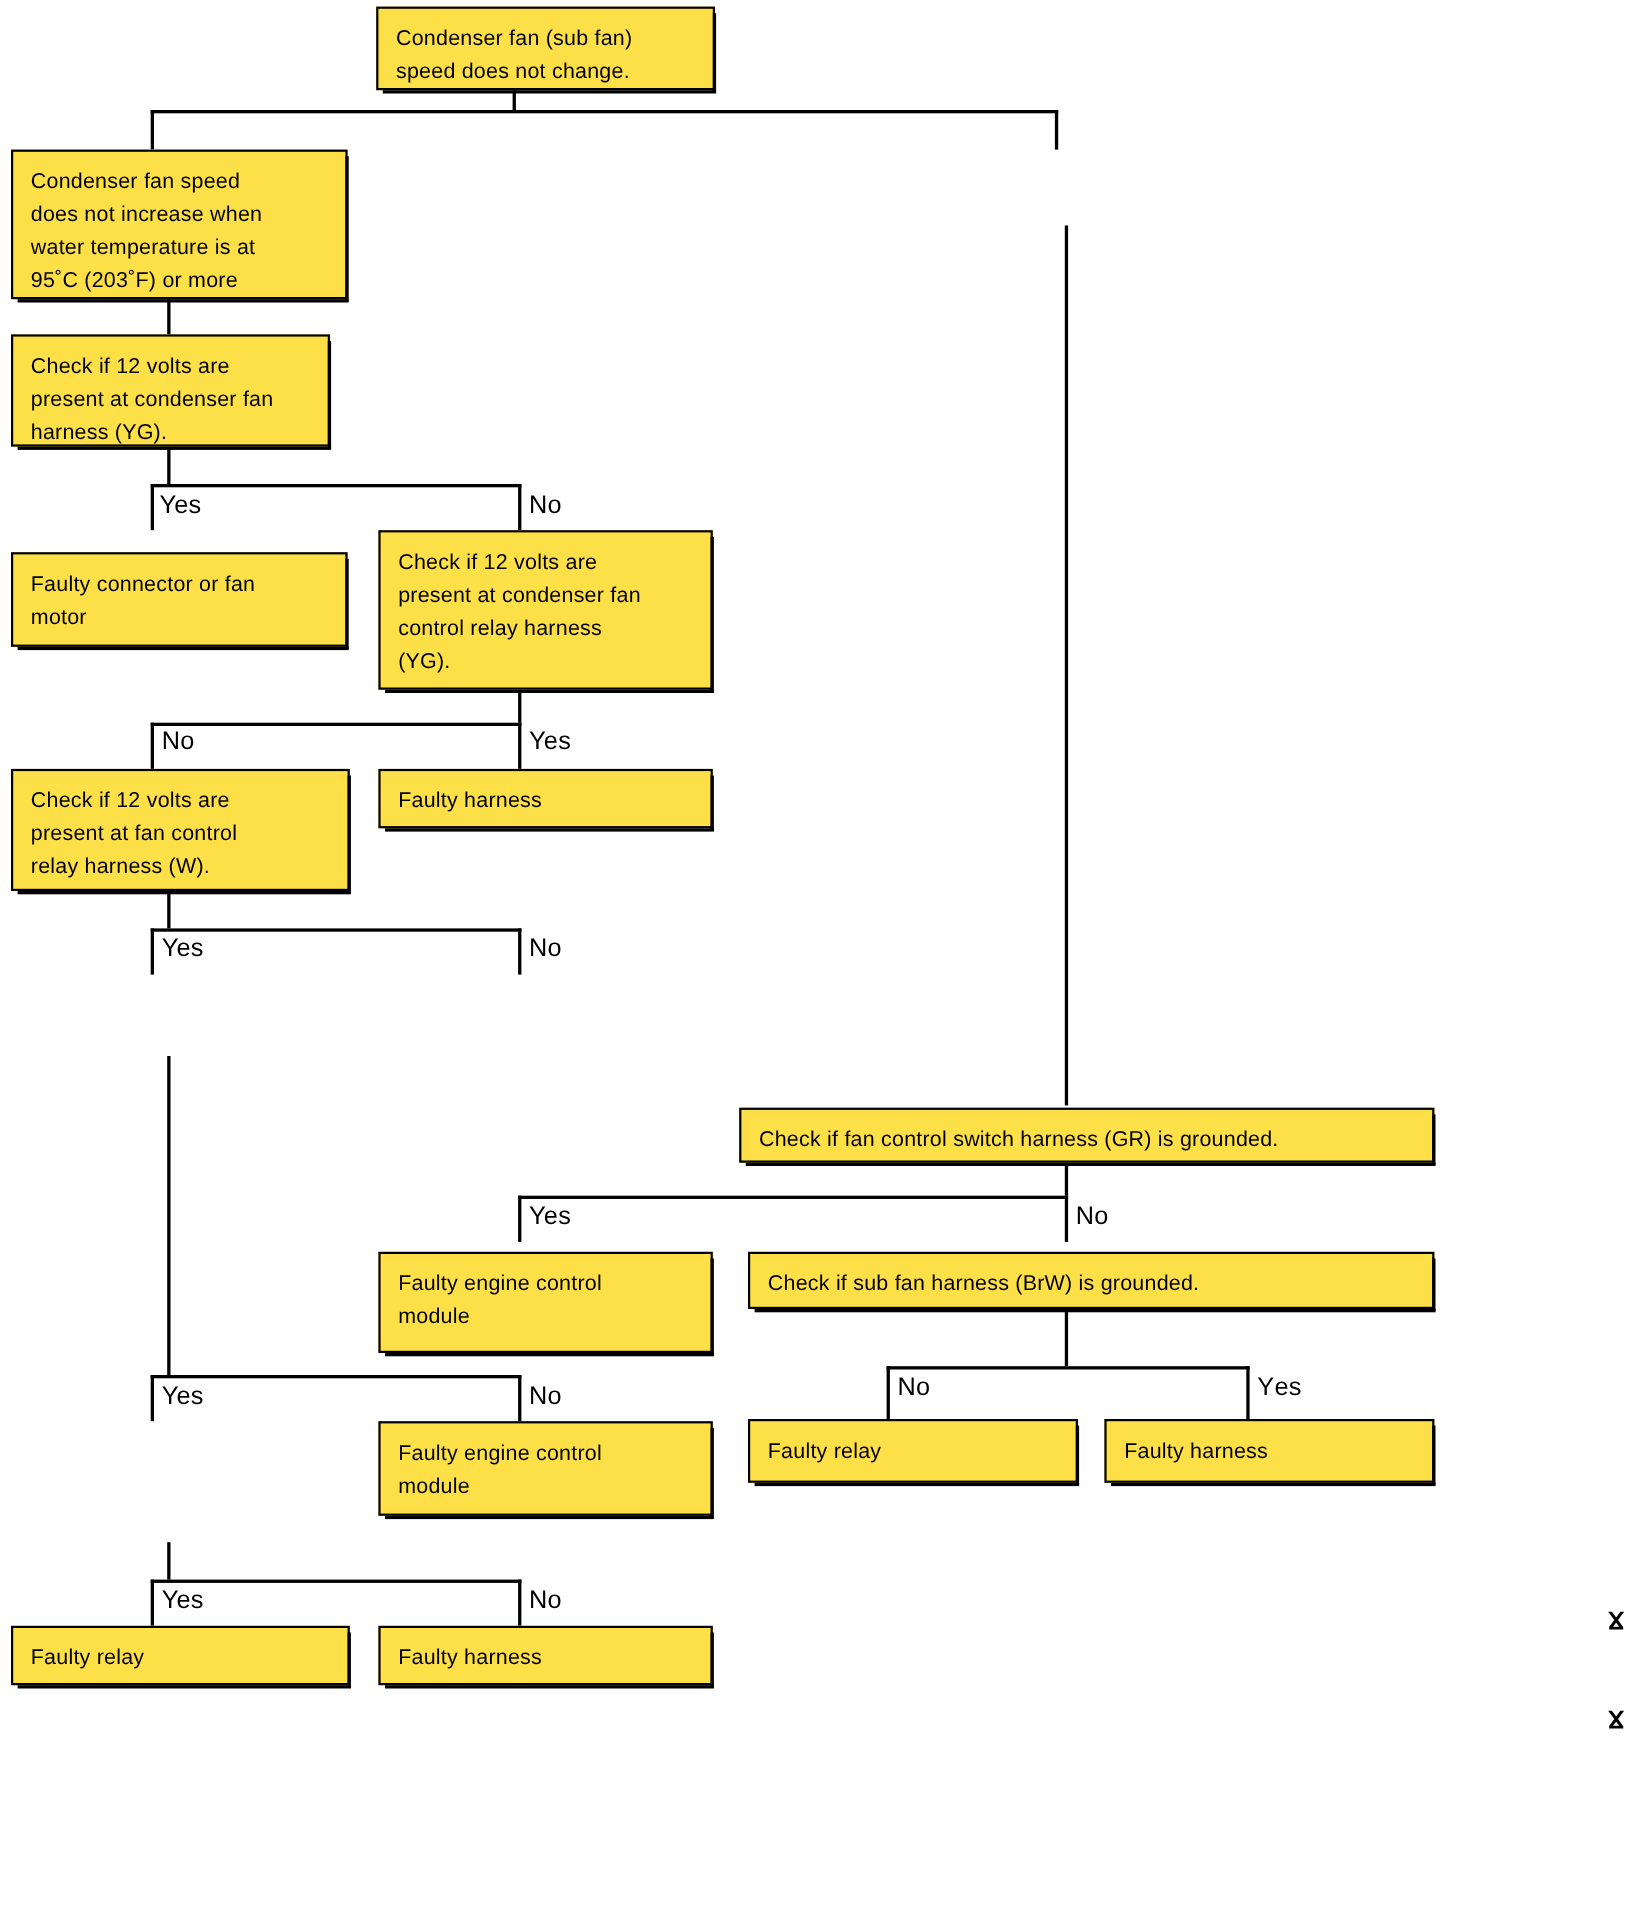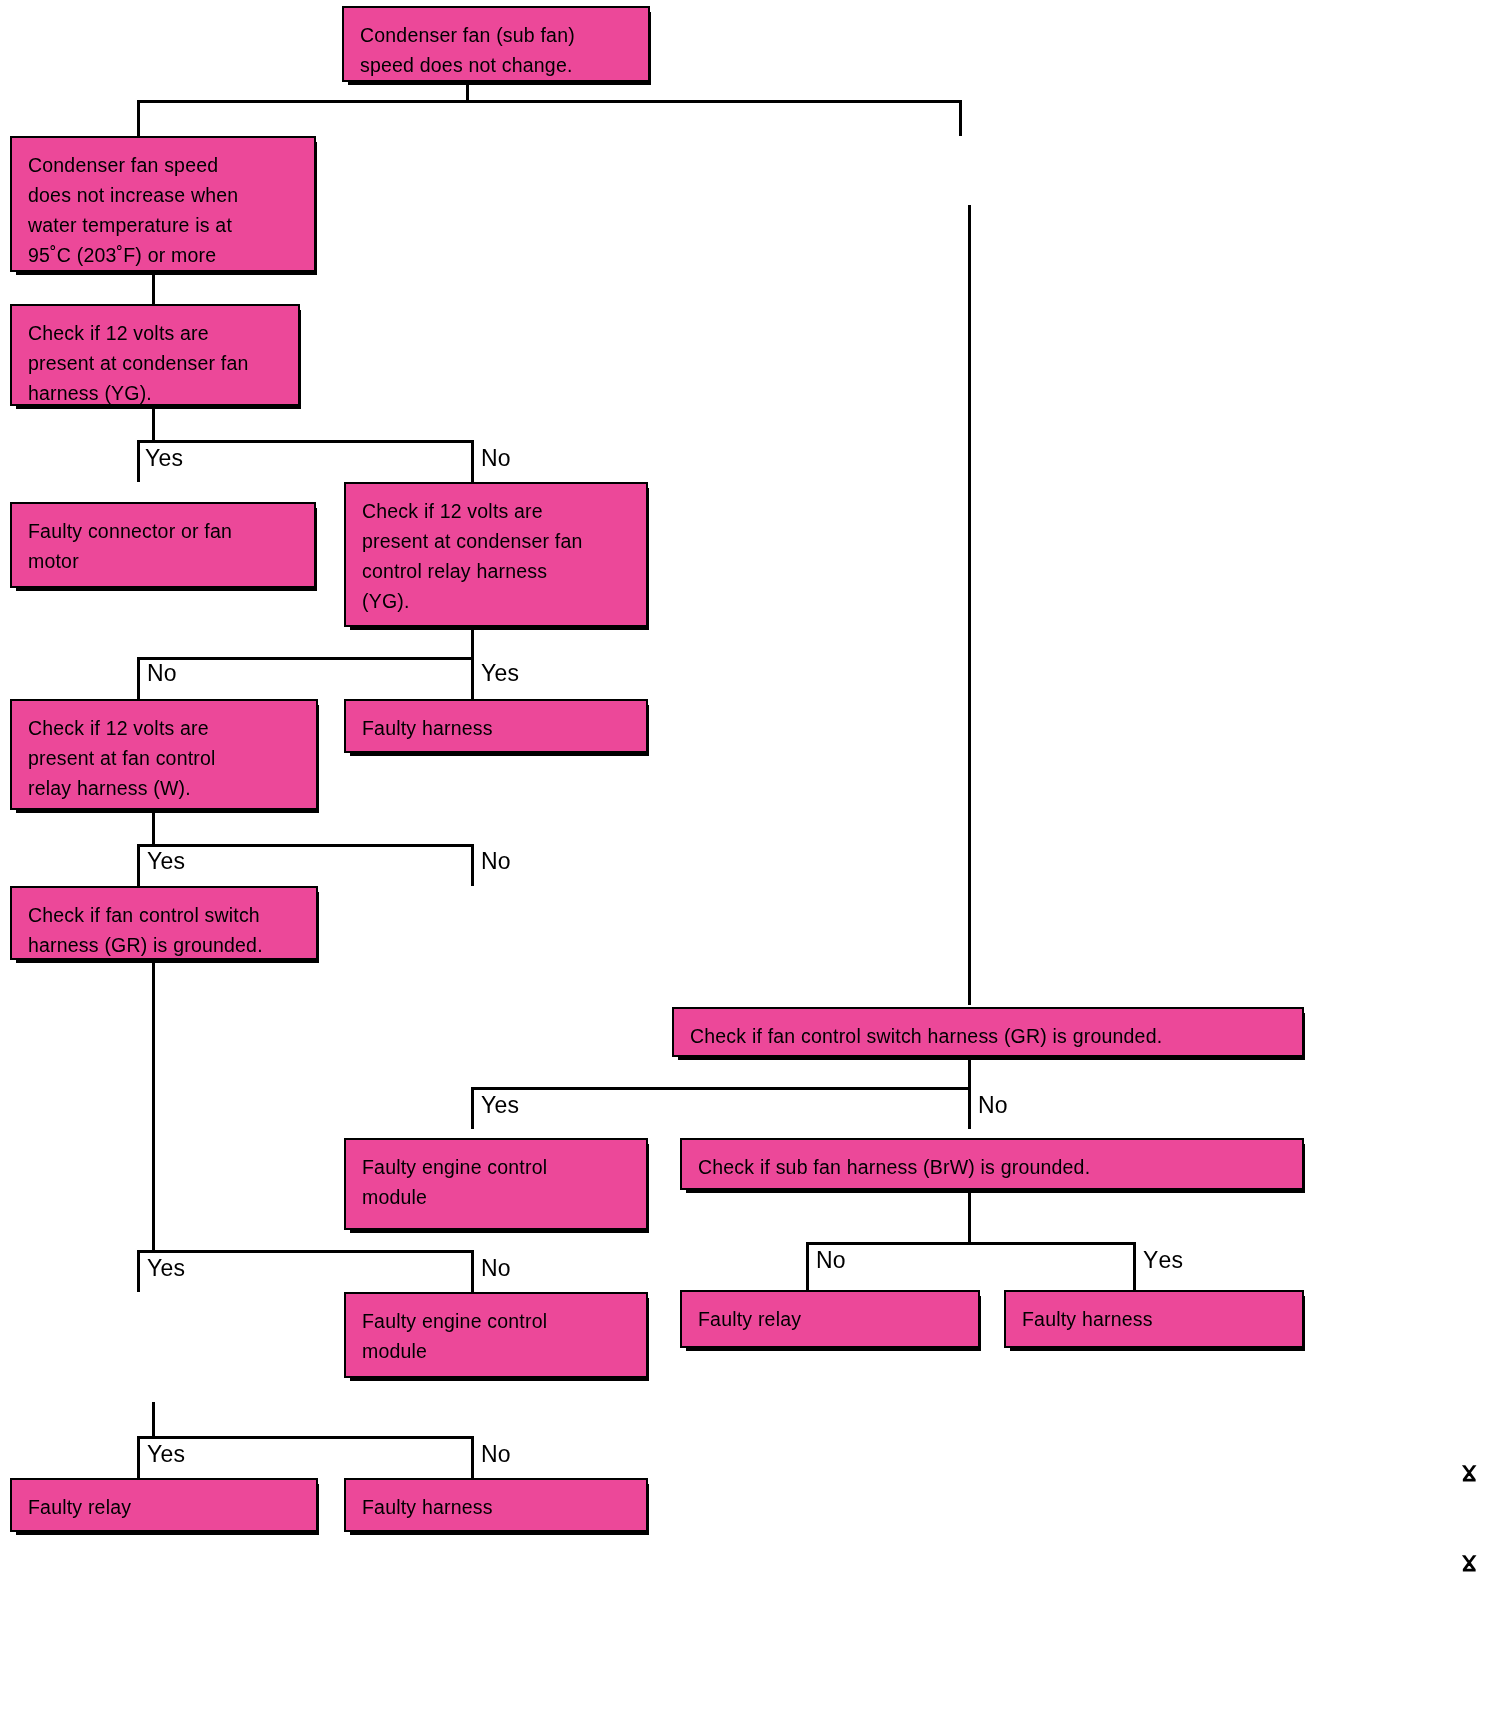--- a/index.html
+++ b/index.html
@@ -16,21 +16,21 @@
     position: relative;
     width: 1488px;
     height: 1734px;
     background: #ffffff;
     overflow: hidden;
   }
   .box {
     position: absolute;
     box-sizing: border-box;
     border: 2px solid #000000;
-    background: #ec4899;
+    background: #fde047;
     padding: 12px 14px 10px 16px;
     font-size: 19.5px;
     line-height: 30px;
     letter-spacing: 0.2px;
     white-space: pre-line;
     z-index: 3;
   }
   
   .box::after {
     content: "";
@@ -144,22 +144,20 @@
 present at condenser fan
 control relay harness
 (YG).</div>
 
   <div class="box" style="left:10px; top:699px; width:308px; height:111px;">Check if 12 volts are
 present at fan control
 relay harness (W).</div>
 
   <div class="box" style="left:344px; top:699px; width:304px; height:54px;">Faulty harness</div>
 
-  <div class="box" style="left:10px; top:886px; width:308px; height:74px;">Check if fan control switch
-harness (GR) is grounded.</div>
 
 
 
   <div class="box" style="left:344px; top:1292px; width:304px; height:86px;">Faulty engine control
 module</div>
 
   <div class="box" style="left:10px; top:1478px; width:308px; height:54px;">Faulty relay</div>
 
   <div class="box" style="left:344px; top:1478px; width:304px; height:54px;">Faulty harness</div>
 

